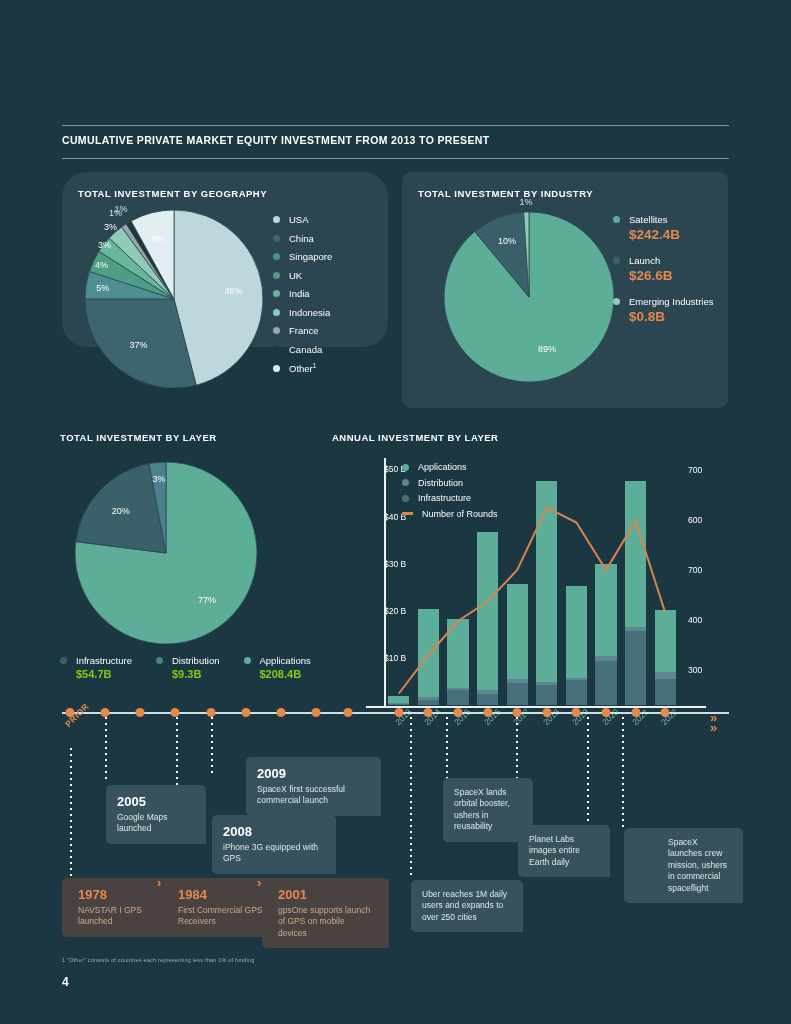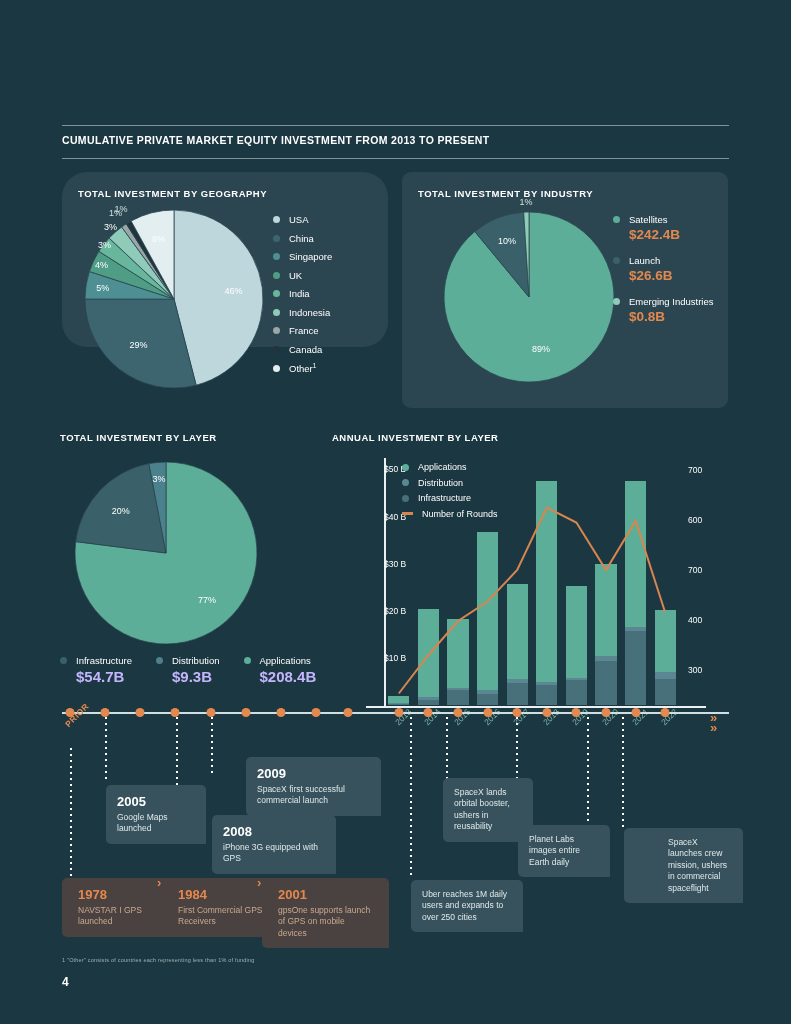--- a/index.html
+++ b/index.html
@@ -58,21 +58,21 @@
   .legend-ind .grp{margin-bottom:13px;}
   .legend-ind .lab{display:flex;align-items:center;}
   .legend-ind .val{
     font-size:13.5px;font-weight:bold;color:#e3884e;margin-left:16px;margin-top:2px;
   }
 
   
   .layer-legend{position:absolute;left:60px;top:655px;display:flex;}
   .layer-legend .item{margin-right:24px;}
   .layer-legend .lab{display:flex;align-items:center;}
-  .layer-legend .val{font-size:15px;font-weight:bold;color:#c4b5fd;margin-left:16px;margin-top:2px;}
+  .layer-legend .val{font-size:11px;font-weight:bold;color:#84cc16;margin-left:16px;margin-top:2px;}
 
   
   .chart{position:absolute;left:332px;top:452px;width:400px;height:265px;}
   .ytick{position:absolute;right:100%;margin-right:6px;font-size:8.5px;color:#ffffff;
          transform:translateY(-50%);white-space:nowrap;}
   .ytick-r{position:absolute;left:100%;margin-left:8px;font-size:8.5px;color:#ffffff;
          transform:translateY(-50%);white-space:nowrap;}
   .plot{position:absolute;left:52px;top:8px;width:296px;height:245px;}
   .axis-v{position:absolute;left:52px;top:6px;width:2px;height:248px;background:#e9f1f2;}
   .axis-h{position:absolute;left:34px;top:254px;width:340px;height:1.5px;background:#e9f1f2;}
@@ -125,21 +125,21 @@
           <path d="M 89 89 L 111.13339995767208 175.20390134044817 A 89 89 0 0 1 0 89.00000000000001 Z" fill="#3c6570" stroke="#2b4650" stroke-width="0.8"></path>
           <path d="M 89 89 L 0 89.00000000000001 A 89 89 0 0 1 4.35597004973134 61.49748750062965 Z" fill="#4e8f94" stroke="#2b4650" stroke-width="0.8"></path>
           <path d="M 89 89 L 4.35597004973134 61.49748750062965 A 89 89 0 0 1 13.854814630320647 41.311415246869316 Z" fill="#4f9d85" stroke="#2b4650" stroke-width="0.8"></path>
           <path d="M 89 89 L 13.854814630320647 41.311415246869316 A 89 89 0 0 1 24.121792159494348 28.07530757234673 Z" fill="#68b79c" stroke="#2b4650" stroke-width="0.8"></path>
           <path d="M 89 89 L 24.121792159494348 28.07530757234673 A 89 89 0 0 1 36.68711254596988 16.99748750062969 Z" fill="#8fcbb8" stroke="#2b4650" stroke-width="0.8"></path>
           <path d="M 89 89 L 36.68711254596988 16.99748750062969 A 89 89 0 0 1 41.31141524686933 13.854814630320632 Z" fill="#9aa6a8" stroke="#2b4650" stroke-width="0.8"></path>
           <path d="M 89 89 L 41.31141524686933 13.854814630320632 A 89 89 0 0 1 46.12392300494741 11.008705476096097 Z" fill="#20343c" stroke="#2b4650" stroke-width="0.8"></path>
           <path d="M 89 89 L 46.12392300494741 11.008705476096097 A 89 89 0 0 1 89.00000000000006 0 Z" fill="#e2eef0" stroke="#2b4650" stroke-width="0.8"></path>
         </svg>
         <div class="slice-label" style="left: 148.527px; top: 81.48px;">46%</div>
-        <div class="slice-label" style="left: 53.4514px; top: 134.829px;">29%</div>
+        <div class="slice-label" style="left: 53.4514px; top: 134.829px;">37%</div>
         <div class="slice-label" style="left: 17.8864px; top: 77.7367px;">5%</div>
         <div class="slice-label" style="left: 16.6138px; top: 54.9377px;">4%</div>
         <div class="slice-label" style="left: 19.4664px; top: 35.0642px;">3%</div>
         <div class="slice-label" style="left: 25.5141px; top: 16.9893px;">3%</div>
         <div class="slice-label" style="left: 30.5433px; top: 2.98362px; color: rgb(207, 224, 226);">1%</div>
         <div class="slice-label" style="left: 36.0597px; top: -0.517171px; color: rgb(207, 224, 226);">1%</div>
         <div class="slice-label" style="left: 73.5812px; top: 28.9478px;">8%</div>
       </div>
     <div class="legend" id="legend-geo" style="left:211px;top:42px;">
         <div class="legend-row">
@@ -182,21 +182,21 @@
   </div>
 
   <div class="card card-ind">
     <div class="card-title">TOTAL INVESTMENT BY INDUSTRY</div>
     <div class="pie-wrap" id="pie-ind" style="left:42px;top:40px;width:170px;height:170px;">
         <svg width="170" height="170" viewBox="0 0 170 170" style="position: absolute; left: 0px; top: 0px;">
           <path d="M 85 85 L 85 0 A 85 85 0 1 1 30.818960871361334 19.506374364057947 Z" fill="#5cae98" stroke="#2b4650" stroke-width="0.8"></path>
           <path d="M 85 85 L 30.818960871361334 19.506374364057947 A 85 85 0 0 1 79.6628058400083 0.16772808359691282 Z" fill="#3a6169" stroke="#2b4650" stroke-width="0.8"></path>
           <path d="M 85 85 L 79.6628058400083 0.16772808359691282 A 85 85 0 0 1 84.99999999999999 0 Z" fill="#8fcbb8" stroke="#2b4650" stroke-width="0.8"></path>
         </svg>
-        <div class="slice-label" style="left: 97px; top: 136.748px;">89%</div>
+        <div class="slice-label" style="left: 103px; top: 136.748px;">89%</div>
         <div class="slice-label" style="left: 62.9125px; top: 29.2134px;">10%</div>
         <div class="slice-label" style="left: 82.016px; top: -9.95312px; color: rgb(207, 224, 226);">1%</div>
       </div>
   </div>
   <div class="legend-ind" id="legend-ind">
       <div class="grp">
         <div class="lab">
           <span class="dot" style="background: rgb(92, 174, 152);"></span>
           <span class="legend-label">Satellites</span>
         </div>

